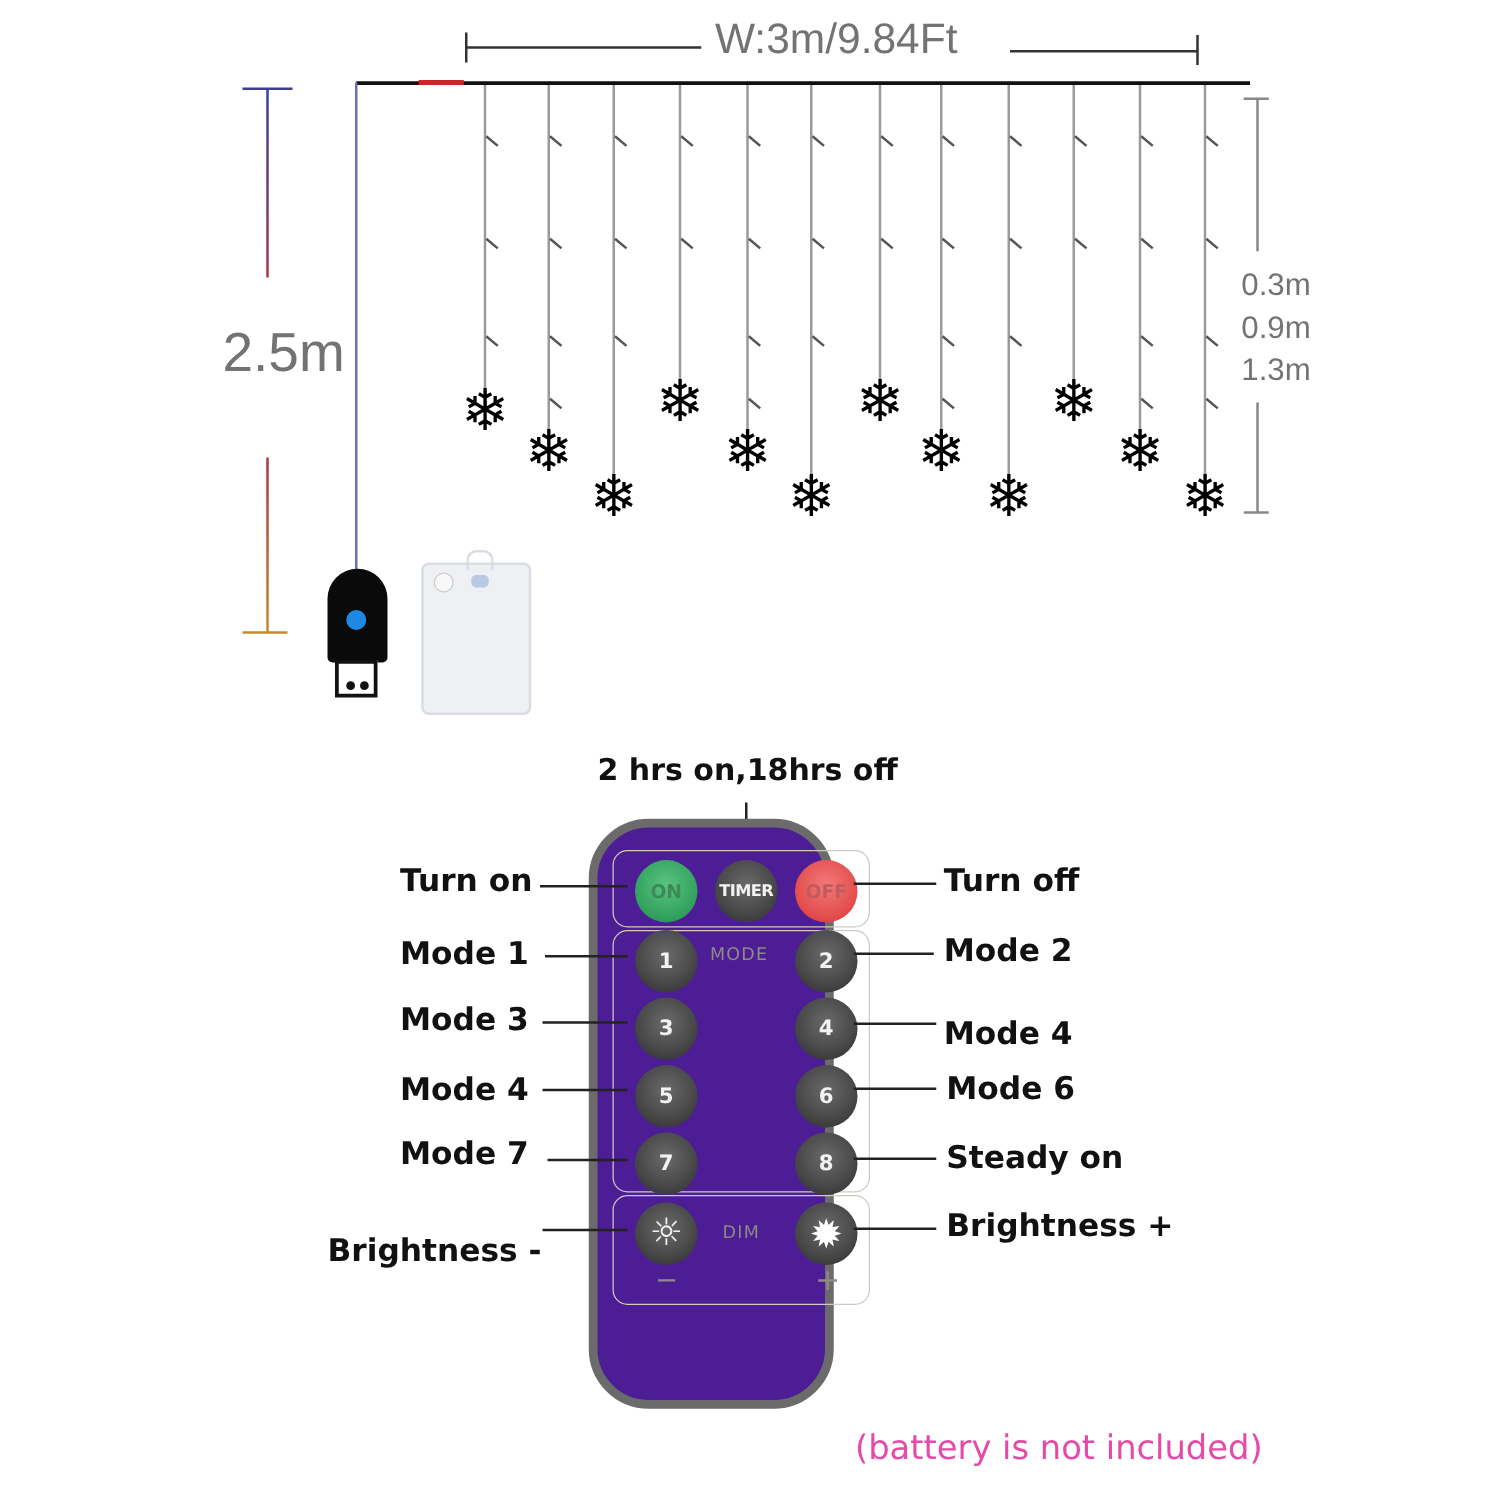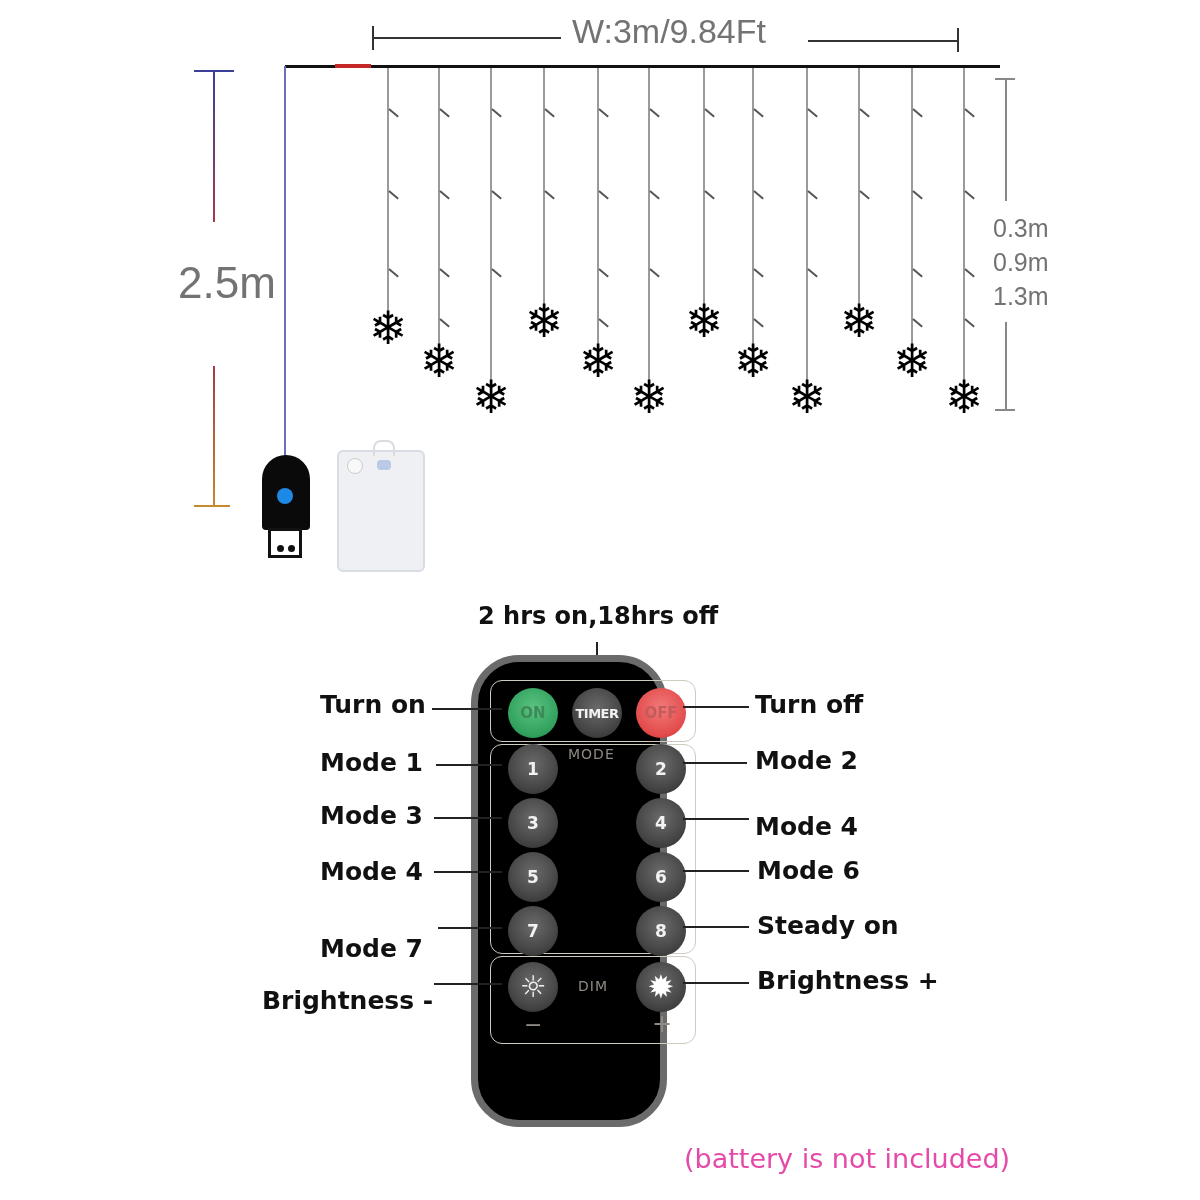--- a/index.html
+++ b/index.html
@@ -1,21 +1,21 @@
 <!DOCTYPE html>
 <html><head>
 <meta charset="utf-8">
 <style>
   html, body { margin: 0; padding: 0; background: #ffffff; }
   body { width: 1200px; height: 1200px; position: relative; overflow: hidden; font-family: "DejaVu Sans", sans-serif; color: #111; }
   .abs { position: absolute; }
   .dim-text { font-family: Liberation Sans, sans-serif; font-weight: normal; color: #737373; }
   .label { font-family: "DejaVu Sans", sans-serif; font-weight: bold; font-size: 25px; color: #111; white-space: nowrap; }
   .hline { position: absolute; height: 2px; background: #222; }
-  .remote { position: absolute; left: 471px; top: 655px; width: 196px; height: 472px; border: 7px solid #6b6b6b; border-radius: 48px; background: #000000; box-sizing: border-box; }
+  .remote { position: absolute; left: 471px; top: 655px; width: 196px; height: 472px; border: 7px solid #6b6b6b; border-radius: 48px; background: #4c1d95; box-sizing: border-box; }
   .panel { position: absolute; border: 1.5px solid #cfcac2; border-radius: 12px; box-sizing: border-box; }
   .btn { position: absolute; width: 50px; height: 50px; border-radius: 50%; display: flex; align-items: center; justify-content: center; font-family: "DejaVu Sans", sans-serif; font-weight: bold; color: #f2f2f2; box-sizing: border-box; }
   .btn.dark { background: radial-gradient(circle at 50% 40%, #6a6a6a 0%, #4a4a4a 55%, #2c2c2c 100%); font-size: 17px; }
   .btn.green { background: radial-gradient(circle at 50% 40%, #5cc383 0%, #2fa05b 70%, #1f7f44 100%); color: #3b8a57; font-size: 15px; }
   .btn.red { background: radial-gradient(circle at 50% 40%, #f27a7a 0%, #e24a4a 70%, #c43232 100%); color: #c45b5b; font-size: 15px; }
   .btn.timer { font-size: 13px; letter-spacing: -0.5px; }
   .small-caption { position: absolute; font-family: "DejaVu Sans", sans-serif; font-size: 14px; color: #8f8a84; letter-spacing: 1px; }
   .strand { position: absolute; width: 2px; background: #9a9a9a; top: 68px; }
   .bulb { position: absolute; width: 12px; height: 2px; background: #555; transform-origin: left center; transform: rotate(40deg); }
   .flake { position: absolute; font-size: 46px; line-height: 46px; color: #000; width: 46px; text-align: center; }
@@ -143,21 +143,21 @@
     <div class="panel" style="left:12px;top:18px;width:206px;height:62px;"></div>
 
     <div class="panel" style="left:12px;top:82px;width:206px;height:210px;"></div>
 
     <div class="panel" style="left:12px;top:294px;width:206px;height:88px;"></div>
 
     <div class="btn green" style="left:30px;top:26px;">ON</div>
     <div class="btn dark timer" style="left:94px;top:26px;">TIMER</div>
     <div class="btn red" style="left:158px;top:26px;text-align:right;">OFF</div>
 
-    <div class="small-caption" style="left:90px;top:84px;">MODE</div>
+    <div class="small-caption" style="left:90px;top:94px;">MODE</div>
 
     <div class="btn dark" style="left:30px;top:82px;">1</div>
     <div class="btn dark" style="left:158px;top:82px;">2</div>
     <div class="btn dark" style="left:30px;top:136px;">3</div>
     <div class="btn dark" style="left:158px;top:136px;">4</div>
     <div class="btn dark" style="left:30px;top:190px;">5</div>
     <div class="btn dark" style="left:158px;top:190px;">6</div>
     <div class="btn dark" style="left:30px;top:244px;">7</div>
     <div class="btn dark" style="left:158px;top:244px;">8</div>
 
@@ -177,21 +177,21 @@
 
   <div class="abs label" style="left:320px;top:748px;">Mode 1</div>
   <div class="hline" style="left:436px;top:764px;width:66px;"></div>
 
   <div class="abs label" style="left:320px;top:801px;">Mode 3</div>
   <div class="hline" style="left:434px;top:817px;width:68px;"></div>
 
   <div class="abs label" style="left:320px;top:857px;">Mode 4</div>
   <div class="hline" style="left:434px;top:871px;width:68px;"></div>
 
-  <div class="abs label" style="left:320px;top:934px;">Mode 7</div>
+  <div class="abs label" style="left:320px;top:908px;">Mode 7</div>
   <div class="hline" style="left:438px;top:927px;width:64px;"></div>
 
   <div class="abs label" style="left:262px;top:986px;">Brightness -</div>
   <div class="hline" style="left:434px;top:983px;width:68px;"></div>
 
   <div class="hline" style="left:683px;top:706px;width:66px;"></div>
   <div class="abs label" style="left:755px;top:690px;">Turn off</div>
 
   <div class="hline" style="left:683px;top:762px;width:64px;"></div>
   <div class="abs label" style="left:755px;top:746px;">Mode 2</div>

